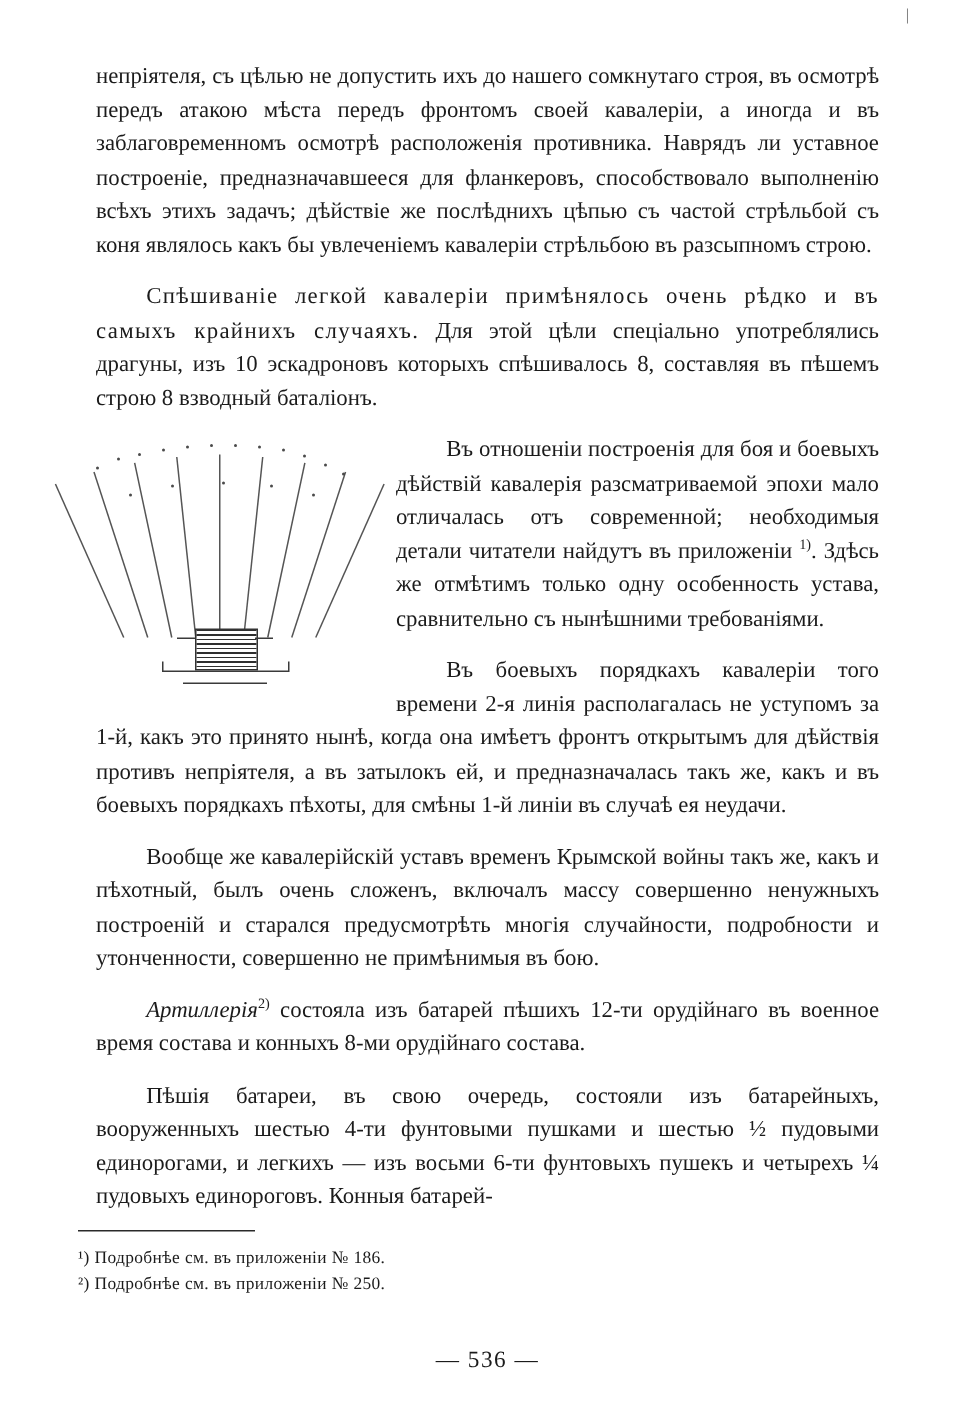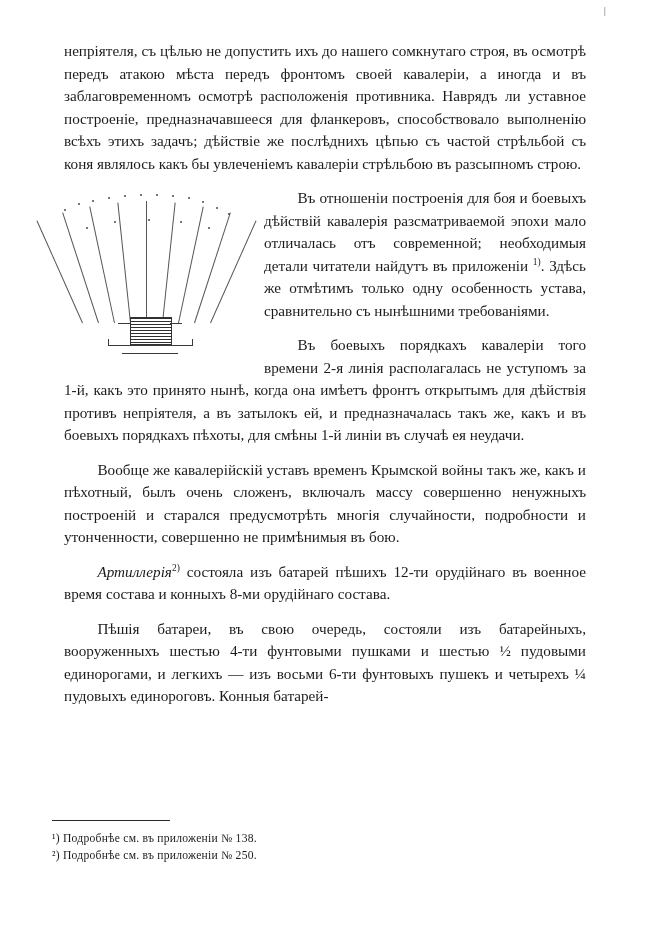--- a/index.html
+++ b/index.html
@@ -150,20 +150,21 @@
 <div class="page">
 
   <div class="topline">
     <span>|</span>
   </div>
 
   <div class="col">
 
     <p class="noindent">непріятеля, съ цѣлью не допустить ихъ до нашего сомкнутаго строя, въ осмотрѣ передъ атакою мѣста передъ фронтомъ своей кавалеріи, а иногда и въ заблаговременномъ осмотрѣ расположенія противника. Наврядъ ли уставное построеніе, предназначавшееся для фланкеровъ, способствовало выполненію всѣхъ этихъ задачъ; дѣйствіе же послѣднихъ цѣпью съ частой стрѣльбой съ коня являлось какъ бы увлеченіемъ кавалеріи стрѣльбою въ разсыпномъ строю.</p>
 
+    <p><span class="spaced">Спѣшиваніе легкой кавалеріи примѣнялось очень рѣдко и въ самыхъ крайнихъ случаяхъ.</span><span> Для этой цѣли спеціально употреблялись драгуны, изъ 10 эскадроновъ которыхъ спѣшивалось 8, составляя въ пѣшемъ строю 8 взводный баталіонъ.</span></p>
 
     <div class="figure">
       <div class="fig-canvas">
 
         <div class="fan-line" style="left:30px; top:18px; height:112px; transform: rotate(-24deg);"></div>
         <div class="fan-line" style="left:46px; top:14px; height:116px; transform: rotate(-18deg);"></div>
         <div class="fan-line" style="left:62px; top:11px; height:119px; transform: rotate(-12deg);"></div>
         <div class="fan-line" style="left:78px; top:9px; height:121px; transform: rotate(-6deg);"></div>
         <div class="fan-line" style="left:94px; top:8px; height:122px; transform: rotate(0deg);"></div>
         <div class="fan-line" style="left:110px; top:9px; height:121px; transform: rotate(6deg);"></div>
@@ -206,18 +207,23 @@
     <p>Вообще же кавалерійскій уставъ временъ Крымской войны такъ же, какъ и пѣхотный, былъ очень сложенъ, включалъ массу совершенно ненужныхъ построеній и старался предусмотрѣть многія случайности, подробности и утонченности, совершенно не примѣнимыя въ бою.</p>
 
     <p><span class="ital">Артиллерія</span><sup>2)</sup><span> состояла изъ батарей пѣшихъ 12-ти орудійнаго въ военное время состава и конныхъ 8-ми орудійнаго состава.</span></p>
 
     <p>Пѣшія батареи, въ свою очередь, состояли изъ батарейныхъ, вооруженныхъ шестью 4-ти фунтовыми пушками и шестью ½ пудовыми единорогами, и легкихъ — изъ восьми 6-ти фунтовыхъ пушекъ и четырехъ ¼ пудовыхъ единороговъ. Конныя батарей-</p>
 
   </div>
 
   <div class="footnotes">
     <div class="fn-rule"></div>
-    <div class="fn">¹) Подробнѣе см. въ приложеніи № 138.</div>
+    <div class="fn">¹) Подробнѣе см. въ приложеніи № 186.</div>
     <div class="fn">²) Подробнѣе см. въ приложеніи № 250.</div>
   </div>
 
+  <div class="pagenum">
+    <span class="dash">—</span>
+    <span>536</span>
+    <span class="dash">—</span>
+  </div>
 
 </div>
 
 </body></html>

